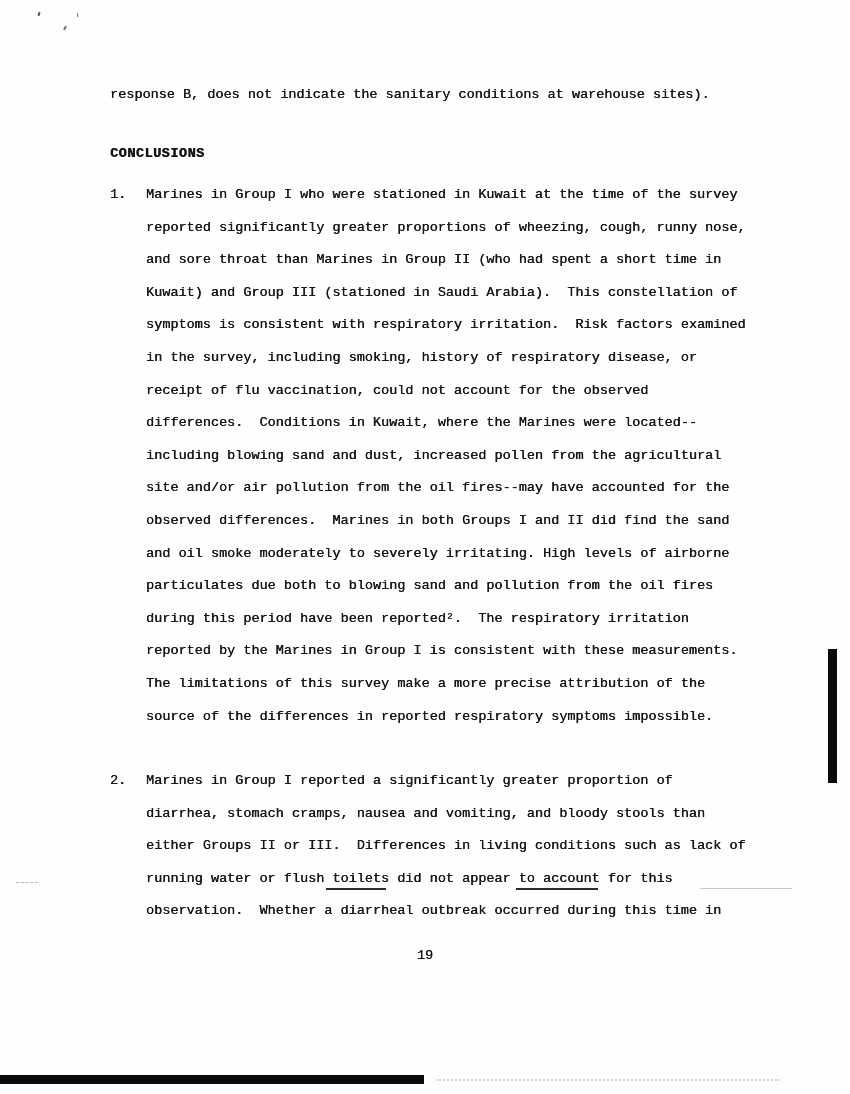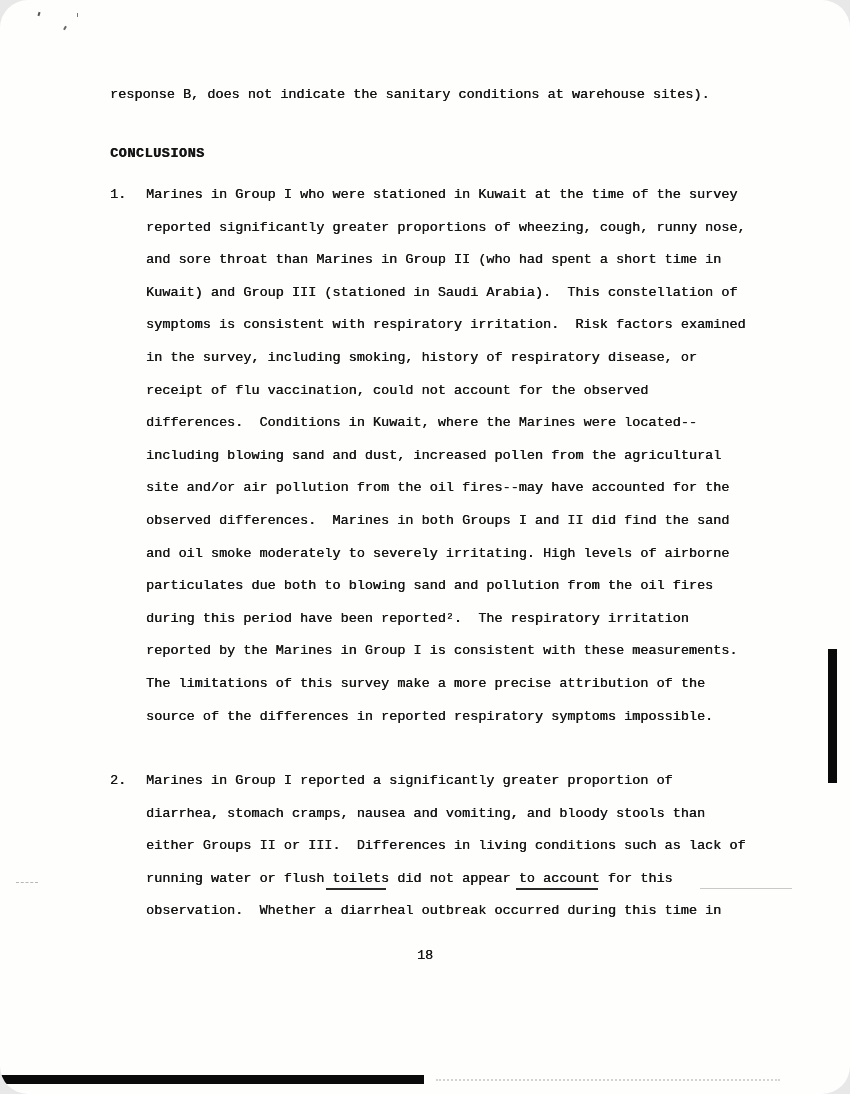--- a/index.html
+++ b/index.html
@@ -4,21 +4,20 @@
 <style>
   html,body { margin:0; padding:0; background:#e8e8e8; }
   .page {
     position:relative;
     width:850px; height:1094px;
     margin:0 auto;
     background:#fefefd;
     font-family:"Liberation Mono","DejaVu Sans Mono",monospace;
     color:#161616;
     overflow:hidden;
-    border-radius:28px;
   }
   .doc-text {
     font-size:13.5px;
     line-height:32.6px;
     white-space:pre;
     text-shadow:0.35px 0 0 currentColor;
   }
   .intro-line { position:absolute; left:110px; top:79px; }
   .section-heading {
     position:absolute; left:110px; top:146px;
@@ -81,21 +80,21 @@
 
   <div class="list-item item-2">
     <span class="doc-text item-number">2.</span>
     <div class="doc-text item-body">Marines in Group I reported a significantly greater proportion of
 diarrhea, stomach cramps, nausea and vomiting, and bloody stools than
 either Groups II or III.  Differences in living conditions such as lack of
 running water or flush toilets did not appear to account for this
 observation.  Whether a diarrheal outbreak occurred during this time in</div>
   </div>
 
-  <div class="page-number">18</div>
+  <div class="page-number">19</div>
 
   <div class="artifact bar-right"></div>
   <div class="artifact bar-bottom"></div>
   <div class="artifact bar-bottom-faint"></div>
   <div class="artifact speck-1"></div>
   <div class="artifact speck-2"></div>
   <div class="artifact speck-3"></div>
   <div class="artifact left-dash"></div>
   <div class="artifact underline-1"></div>
   <div class="artifact underline-2"></div>

